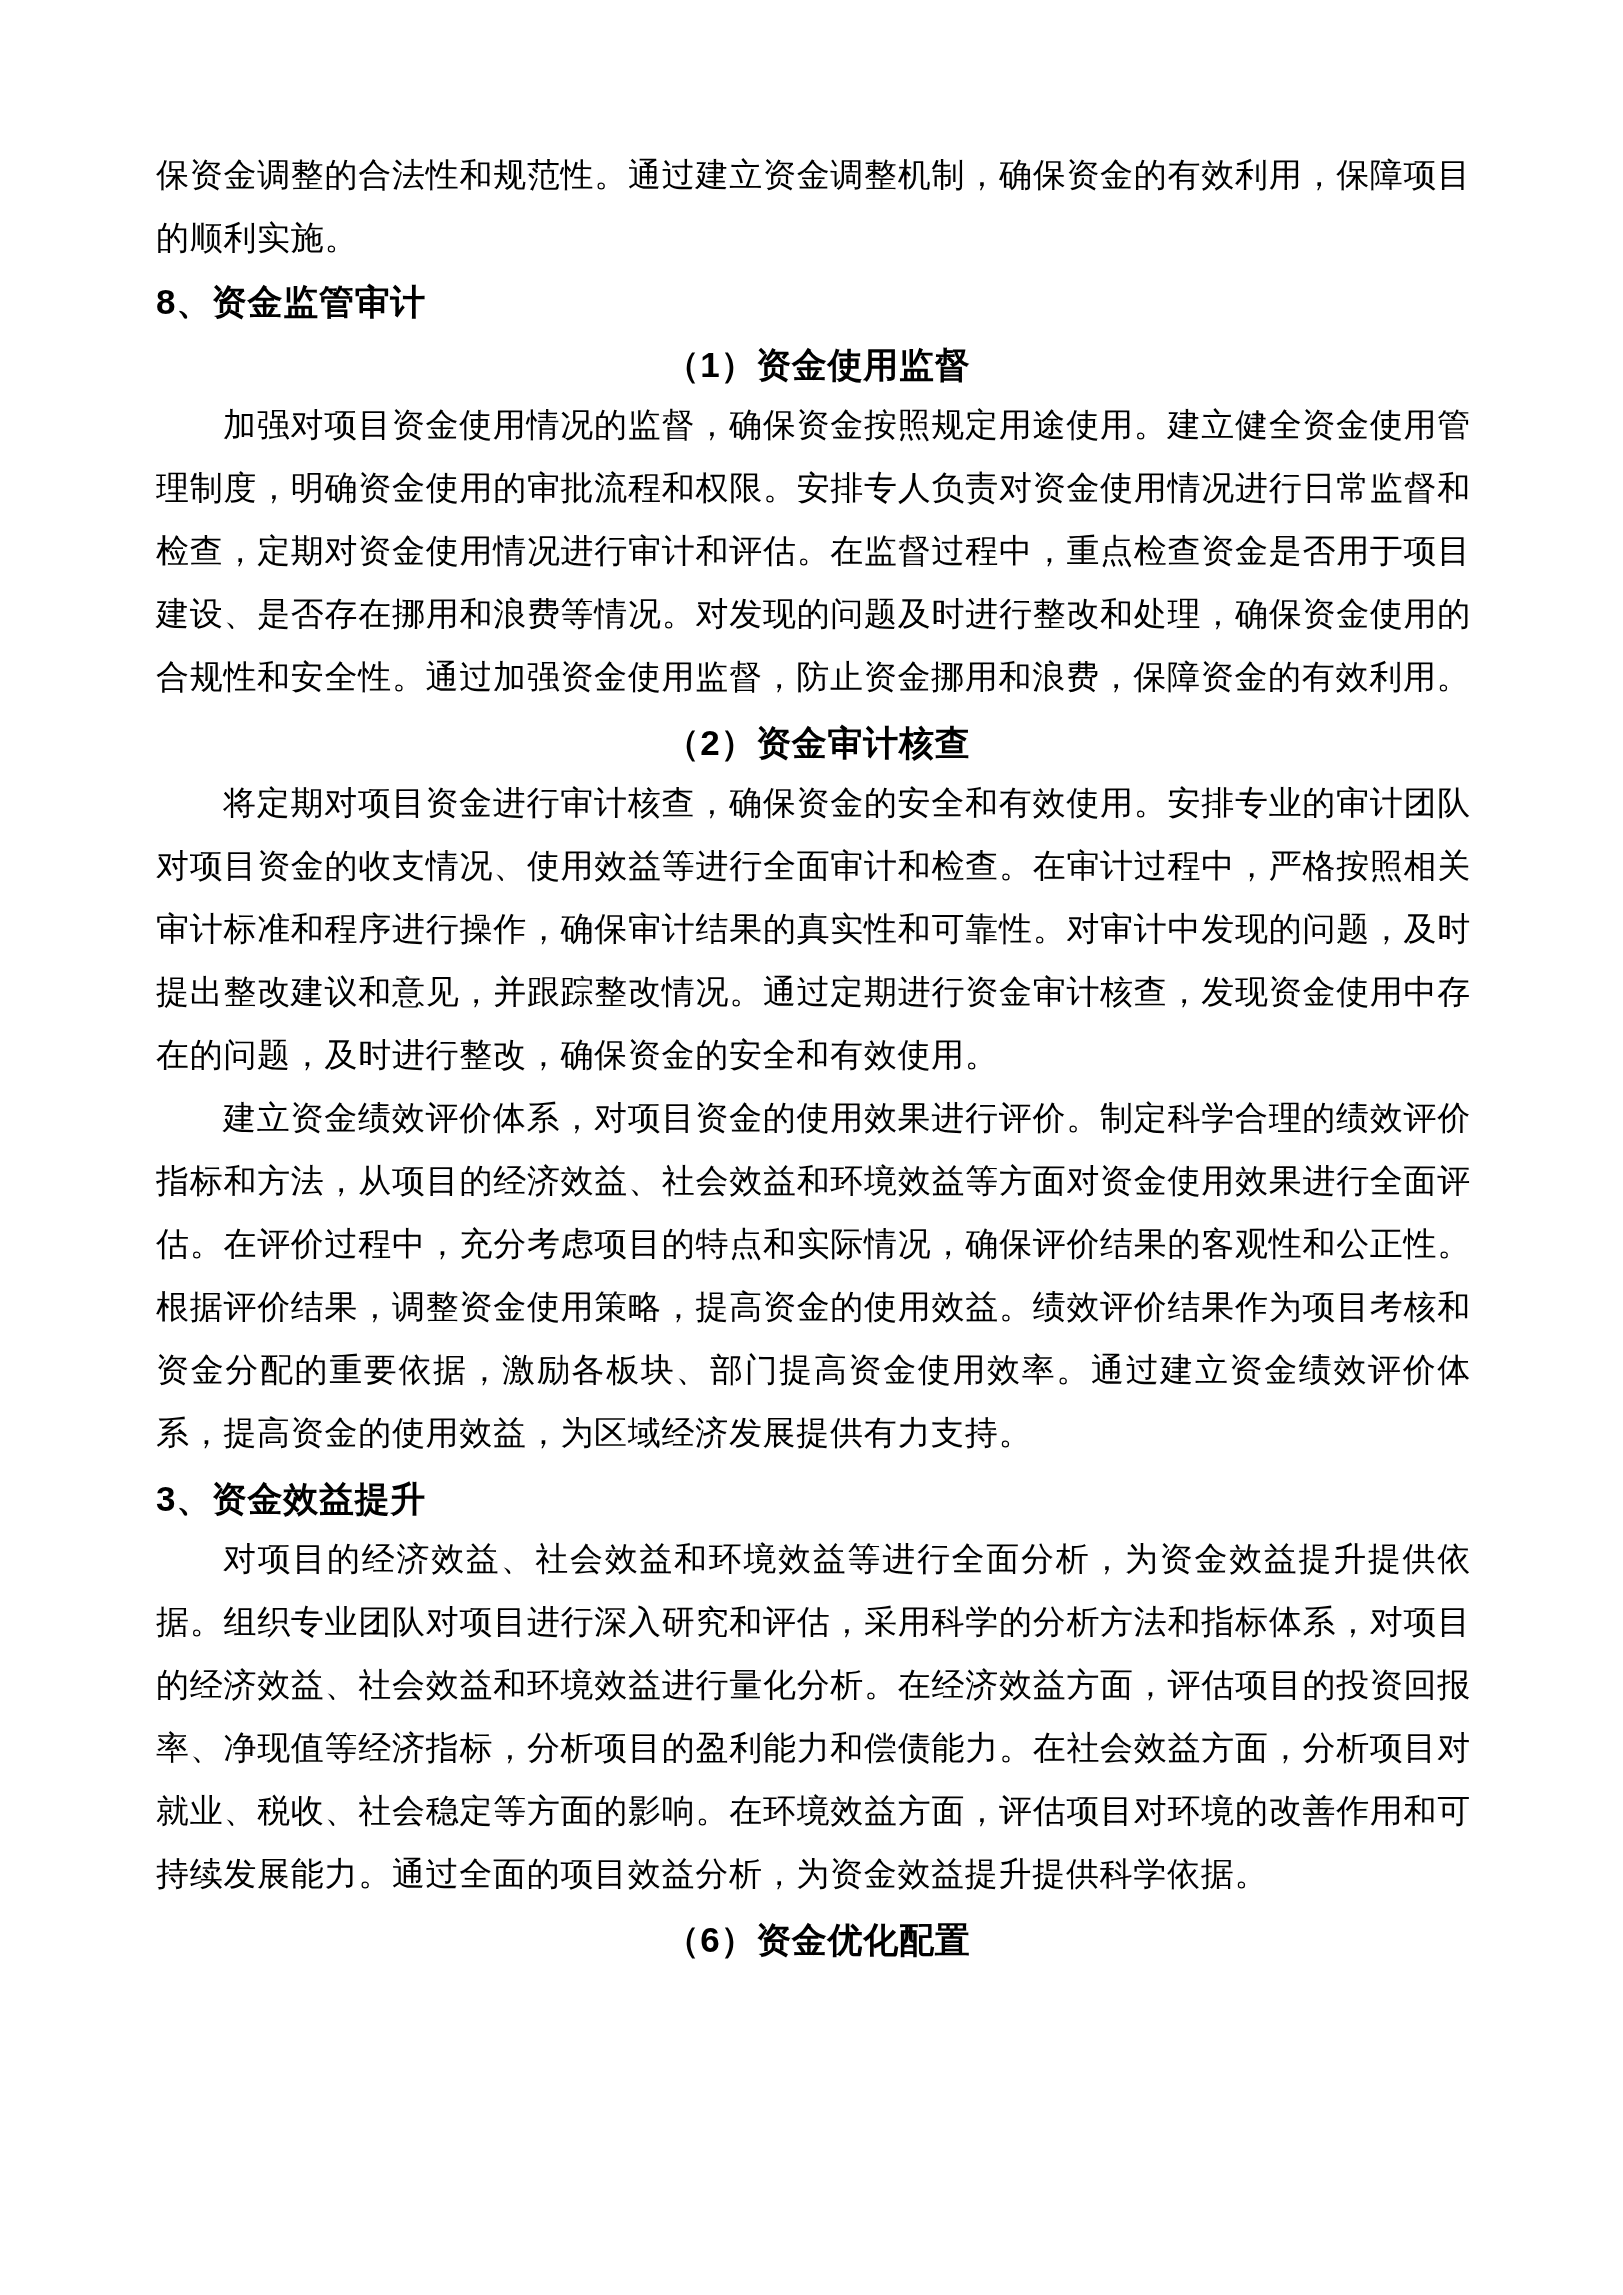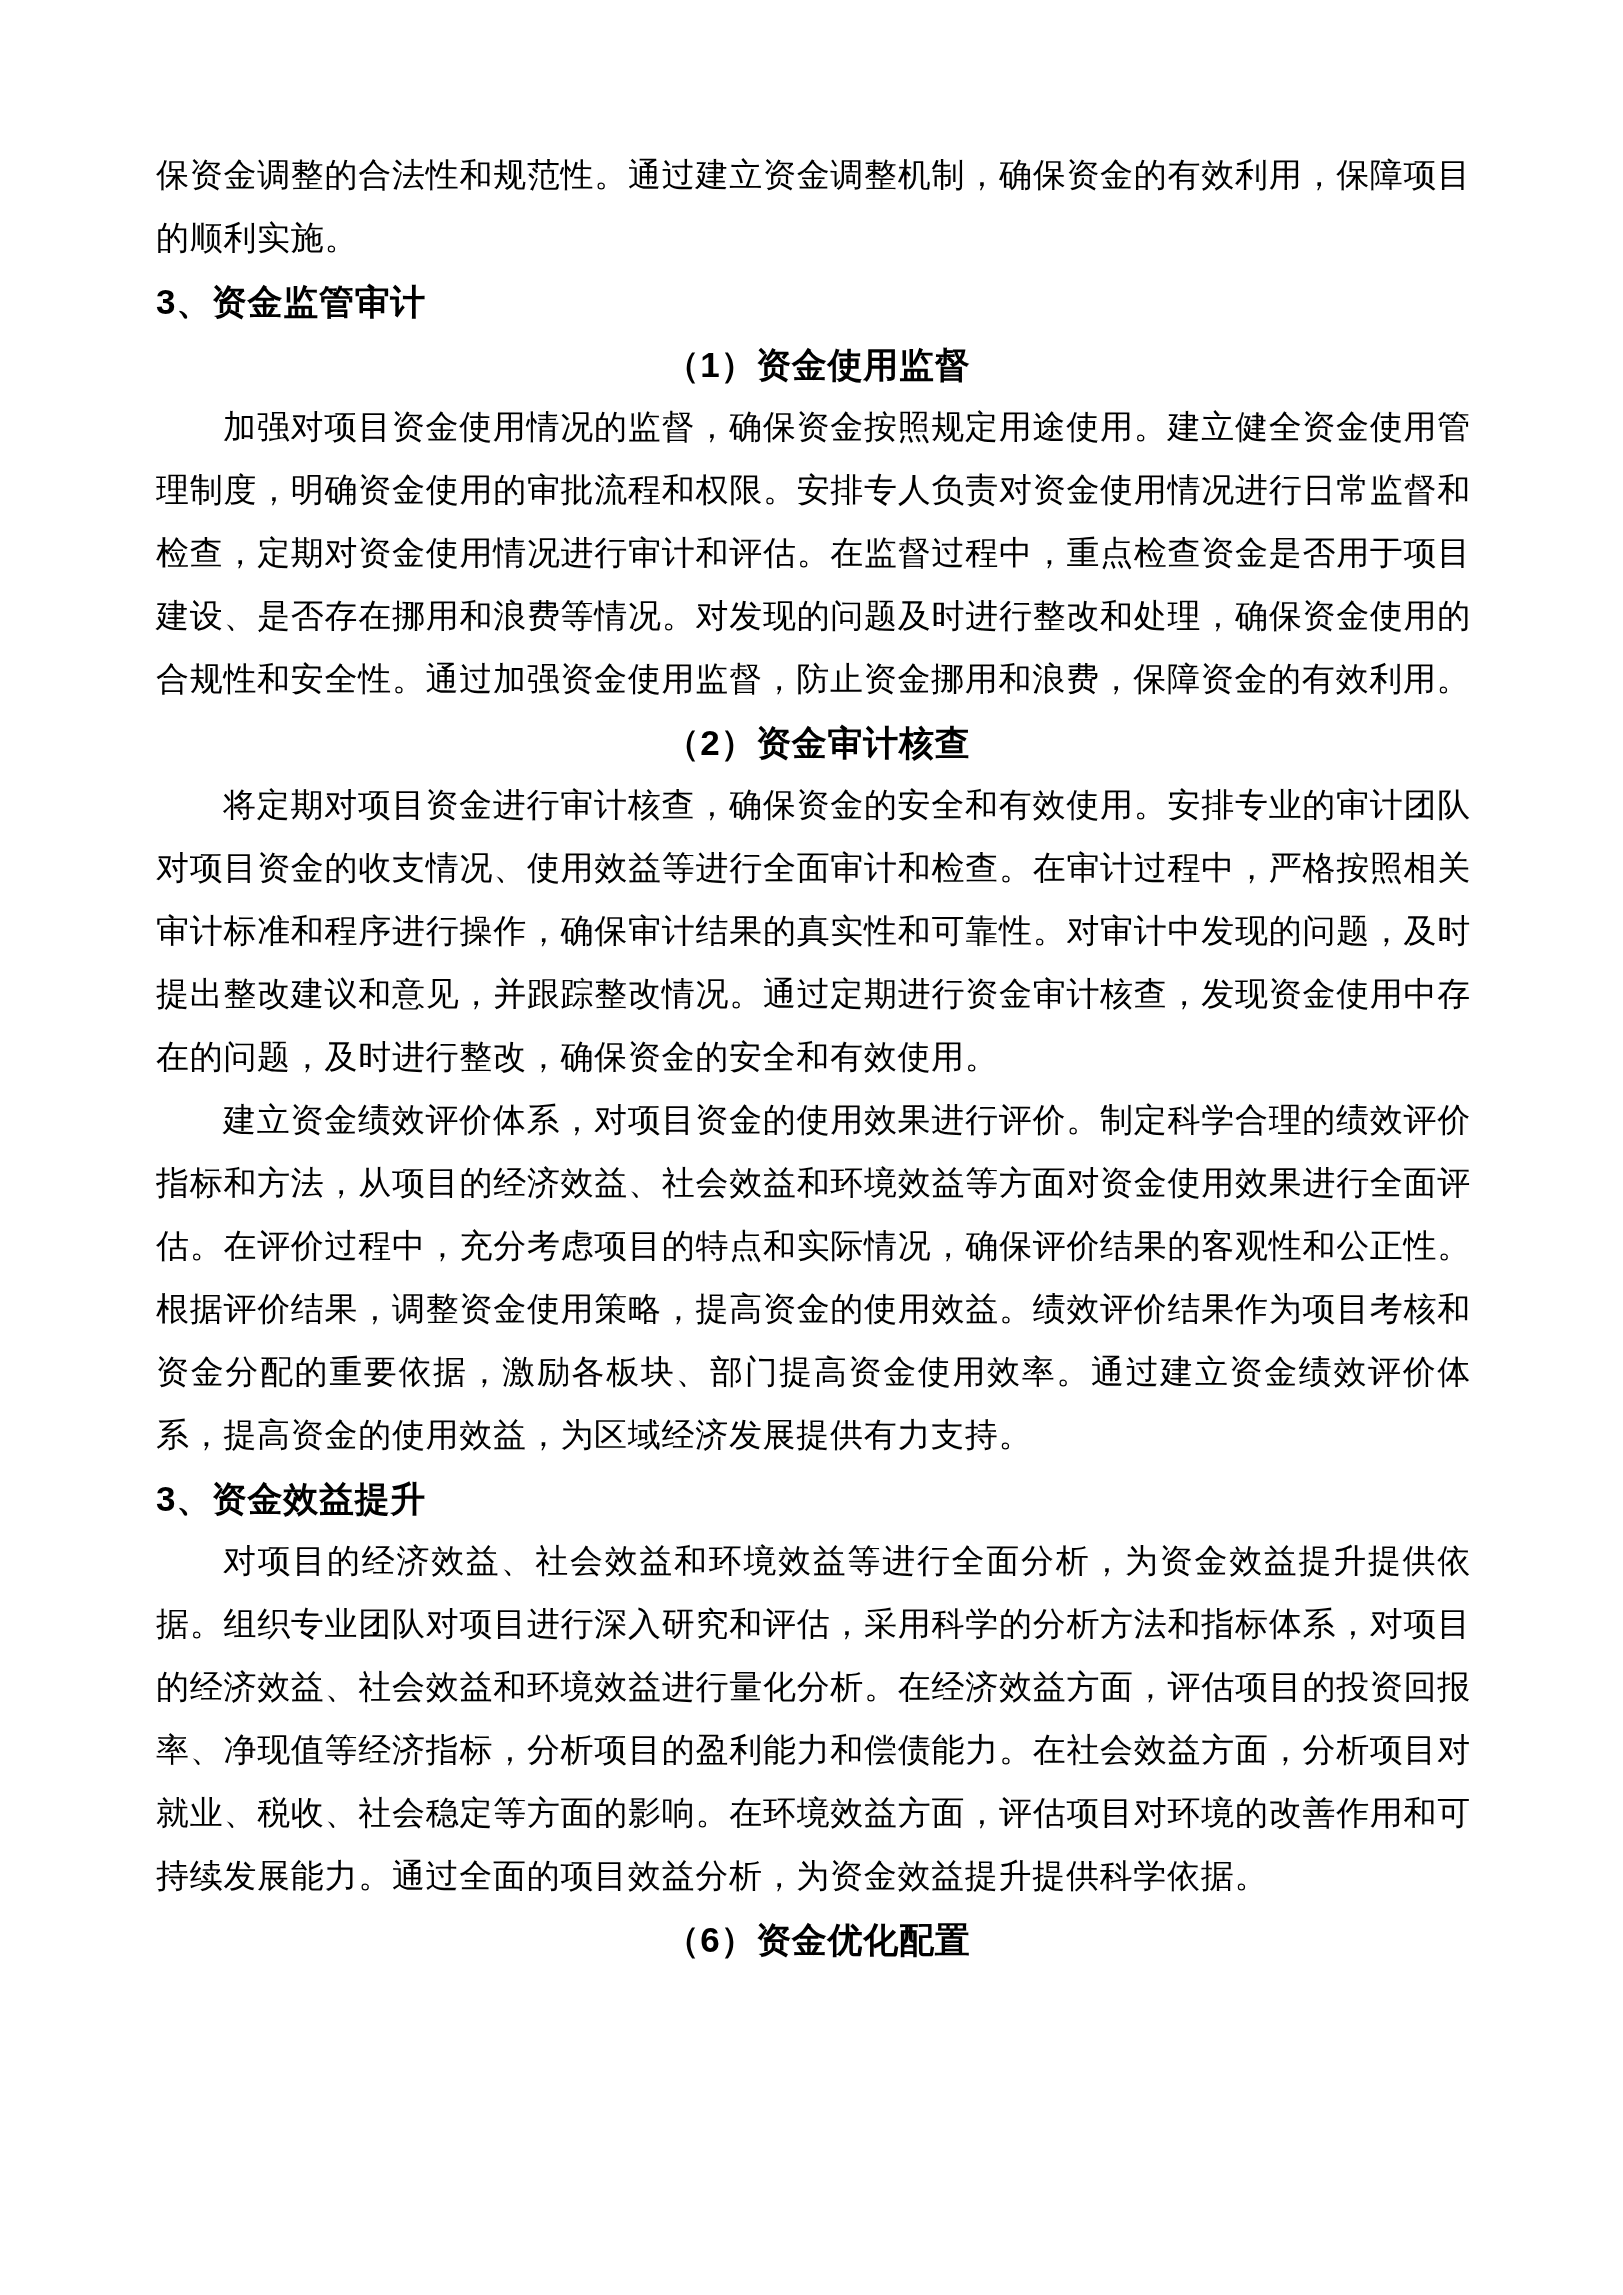--- a/index.html
+++ b/index.html
@@ -28,20 +28,21 @@
   }
   .para {
     font-size: 33px;
     line-height: 63px;
     text-align: justify;
     letter-spacing: 0.7px;
     font-family: "Liberation Serif", "DejaVu Serif", serif;
   }
   .para.indent {
     text-indent: 67px;
+    font-family: Liberation Mono, monospace;
   }
   .para.no-indent {
     text-indent: 0;
   }
   .heading-1 {
     font-size: 35px;
     line-height: 63px;
     font-weight: bold;
     font-family: "Liberation Sans", "DejaVu Sans", sans-serif;
     letter-spacing: 0.7px;
@@ -56,21 +57,21 @@
     text-align: center;
     text-indent: 7.9px;
   }
 </style>
 </head>
 <body>
 
 <div class="page">
   <div class="content">
     <p class="para no-indent">保资金调整的合法性和规范性。通过建立资金调整机制，确保资金的有效利用，保障项目的顺利实施。</p>
-    <p class="heading-1">3、资金监管审计</p>
+    <p class="heading-1">8、资金监管审计</p>
     <p class="heading-2">（1）资金使用监督</p>
     <p class="para indent">加强对项目资金使用情况的监督，确保资金按照规定用途使用。建立健全资金使用管理制度，明确资金使用的审批流程和权限。安排专人负责对资金使用情况进行日常监督和检查，定期对资金使用情况进行审计和评估。在监督过程中，重点检查资金是否用于项目建设、是否存在挪用和浪费等情况。对发现的问题及时进行整改和处理，确保资金使用的合规性和安全性。通过加强资金使用监督，防止资金挪用和浪费，保障资金的有效利用。</p>
     <p class="heading-2">（2）资金审计核查</p>
     <p class="para indent">将定期对项目资金进行审计核查，确保资金的安全和有效使用。安排专业的审计团队对项目资金的收支情况、使用效益等进行全面审计和检查。在审计过程中，严格按照相关审计标准和程序进行操作，确保审计结果的真实性和可靠性。对审计中发现的问题，及时提出整改建议和意见，并跟踪整改情况。通过定期进行资金审计核查，发现资金使用中存在的问题，及时进行整改，确保资金的安全和有效使用。</p>
     <p class="para indent">建立资金绩效评价体系，对项目资金的使用效果进行评价。制定科学合理的绩效评价指标和方法，从项目的经济效益、社会效益和环境效益等方面对资金使用效果进行全面评估。在评价过程中，充分考虑项目的特点和实际情况，确保评价结果的客观性和公正性。根据评价结果，调整资金使用策略，提高资金的使用效益。绩效评价结果作为项目考核和资金分配的重要依据，激励各板块、部门提高资金使用效率。通过建立资金绩效评价体系，提高资金的使用效益，为区域经济发展提供有力支持。</p>
     <p class="heading-1">3、资金效益提升</p>
     <p class="para indent">对项目的经济效益、社会效益和环境效益等进行全面分析，为资金效益提升提供依据。组织专业团队对项目进行深入研究和评估，采用科学的分析方法和指标体系，对项目的经济效益、社会效益和环境效益进行量化分析。在经济效益方面，评估项目的投资回报率、净现值等经济指标，分析项目的盈利能力和偿债能力。在社会效益方面，分析项目对就业、税收、社会稳定等方面的影响。在环境效益方面，评估项目对环境的改善作用和可持续发展能力。通过全面的项目效益分析，为资金效益提升提供科学依据。</p>
     <p class="heading-2">（6）资金优化配置</p>
   </div>
 </div>

